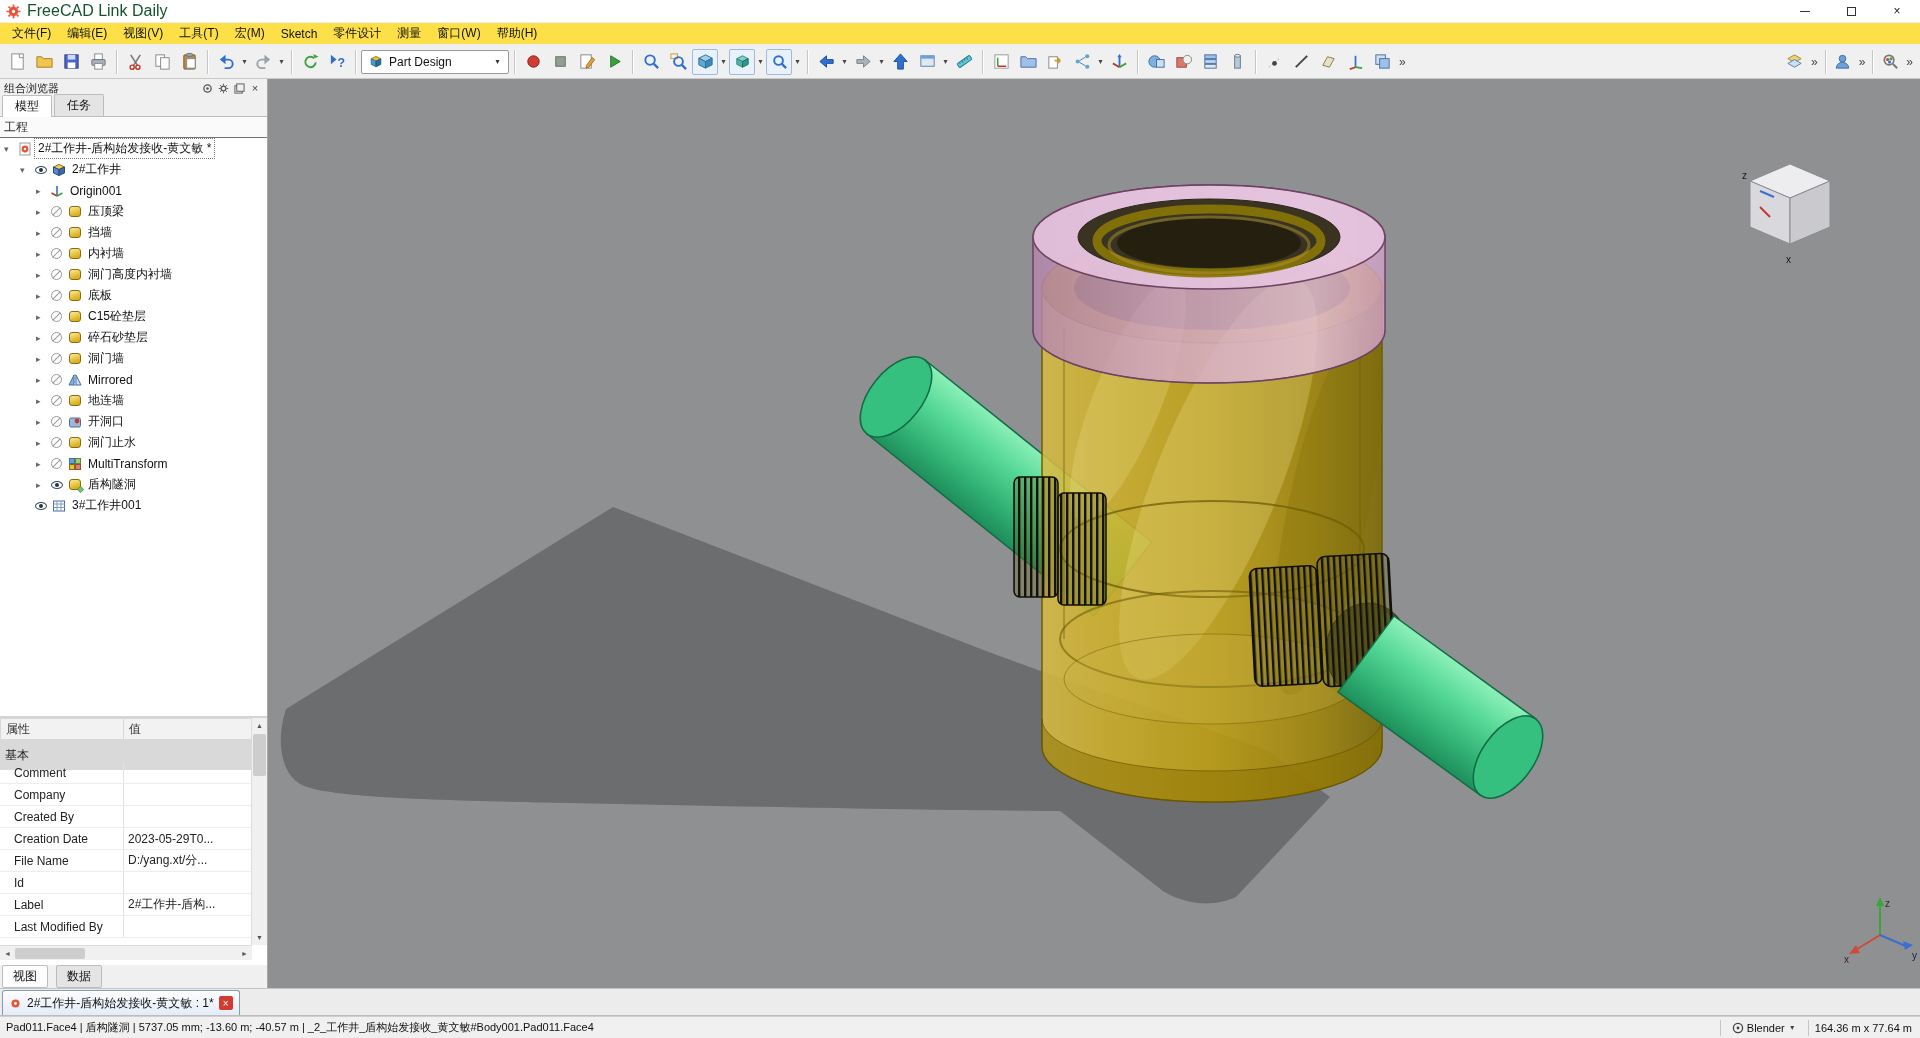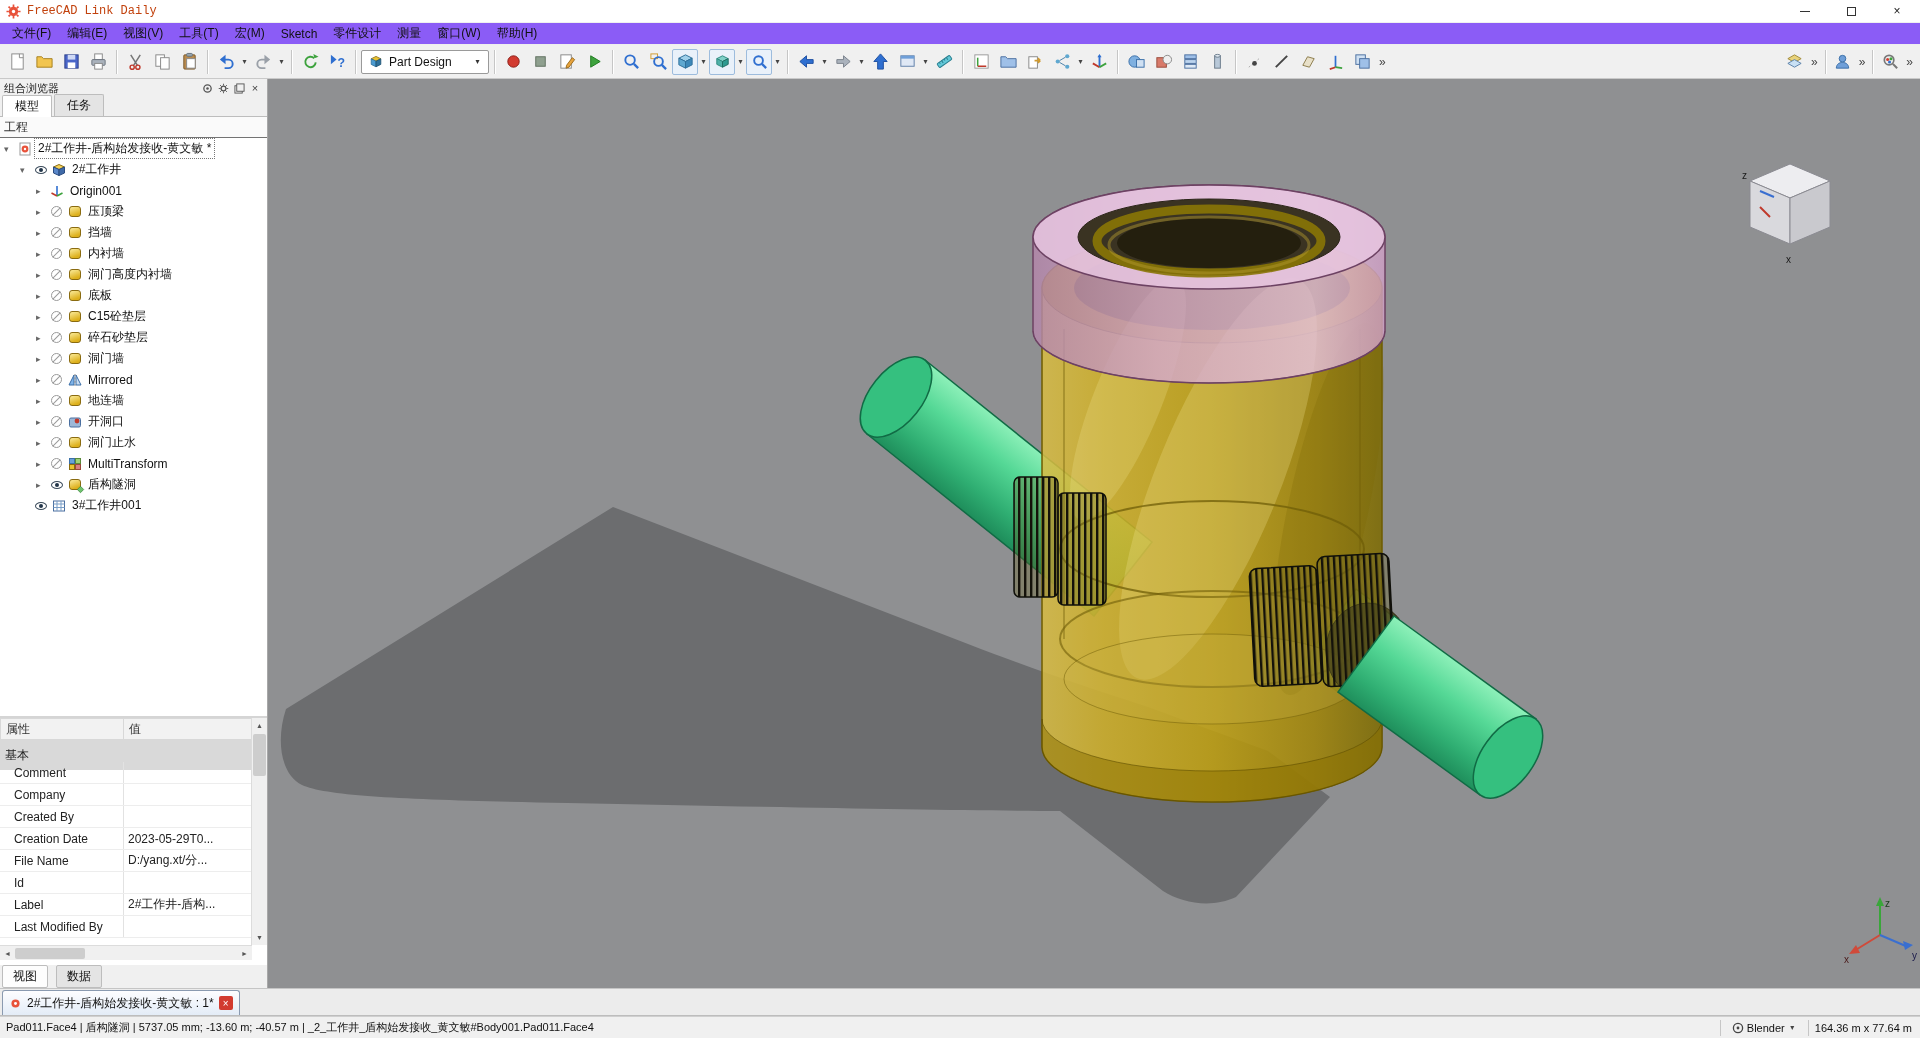--- a/index.html
+++ b/index.html
@@ -1,38 +1,38 @@
 <!DOCTYPE html>
 <html><head>
 <meta charset="utf-8">
 <style>
   *{margin:0;padding:0;box-sizing:border-box;font-family:"Liberation Sans","DejaVu Sans",sans-serif;}
   html,body{width:1920px;height:1038px;overflow:hidden;background:#f0f0f0;color:#111;}
   #app{position:absolute;inset:0;font-size:12px;}
 
   
   .titlebar{position:absolute;left:0;top:0;right:0;height:23px;background:#fff;display:flex;align-items:center;gap:6px;padding-left:6px;border-bottom:1px solid #f0f0f0;}
-  .titlebar .title{font-size:12px;color:#c2410c;font-family:Liberation Mono, monospace;}
+  .titlebar .title{font-size:16px;color:#14532d;}
   .win-controls{margin-left:auto;display:flex;height:100%;}
   .win-btn{width:46px;height:100%;display:flex;align-items:center;justify-content:center;color:#222;font-size:12px;}
   .glyph-min{display:inline-block;width:10px;border-top:1px solid #333;}
   .glyph-max{display:inline-block;width:9px;height:9px;border:1px solid #333;}
 
   
-  .menubar{position:absolute;left:0;top:23px;right:0;height:22px;background:#8b5cf6;display:flex;align-items:center;padding-left:4px;border-bottom:1px solid #eee;text-align:right;}
+  .menubar{position:absolute;left:0;top:23px;right:0;height:22px;background:#fde047;display:flex;align-items:center;padding-left:4px;border-bottom:1px solid #eee;text-align:right;}
   .menu-item{padding:3px 8px;white-space:nowrap;}
 
   
   .toolbar{position:absolute;left:0;top:45px;right:0;height:34px;background:#f0f0f0;border-bottom:1px solid #c9c9c9;display:flex;align-items:center;padding:0 4px;gap:1px;overflow:hidden;}
   .tb{width:26px;height:26px;display:flex;align-items:center;justify-content:center;border:1px solid transparent;border-radius:2px;flex:0 0 auto;}
   .tb svg{width:19px;height:19px;}
   .tb.boxed{background:#e9f1fa;border-color:#9dbcdd;}
   .dd{width:9px;font-size:8px;color:#444;text-align:center;flex:0 0 auto;}
   .sep{width:1px;height:24px;background:#c6c6c6;margin:0 4px;box-shadow:1px 0 0 #fff;flex:0 0 auto;}
-  .wb-combo{display:flex;align-items:center;gap:5px;border:1px solid #9a9a9a;background:#fff;height:24px;padding:0 6px;width:128px;flex:0 0 auto;border-radius:2px;}
+  .wb-combo{display:flex;align-items:center;gap:5px;border:1px solid #9a9a9a;background:#fff;height:24px;padding:0 6px;width:148px;flex:0 0 auto;border-radius:2px;}
   .wb-combo .wb-label{flex:1;}
   .wb-combo .dd{color:#333;}
   .overflow-chevron{font-size:12px;color:#444;padding:0 3px;flex:0 0 auto;}
   .tb-right{margin-left:auto;display:flex;align-items:center;}
 
   
   .leftpanel{position:absolute;left:0;top:79px;width:268px;height:886px;background:#3b82f6;border-right:1px solid #a8a8a8;}
   .cv-header{position:absolute;left:0;top:0;right:0;height:18px;display:flex;align-items:center;padding:0 4px;background:#f0f0f0;}
   .cv-header .cv-title{flex:1;font-size:11px;color:#222;}
   .cv-hicon{width:16px;height:14px;display:flex;align-items:center;justify-content:center;color:#444;font-size:11px;}

